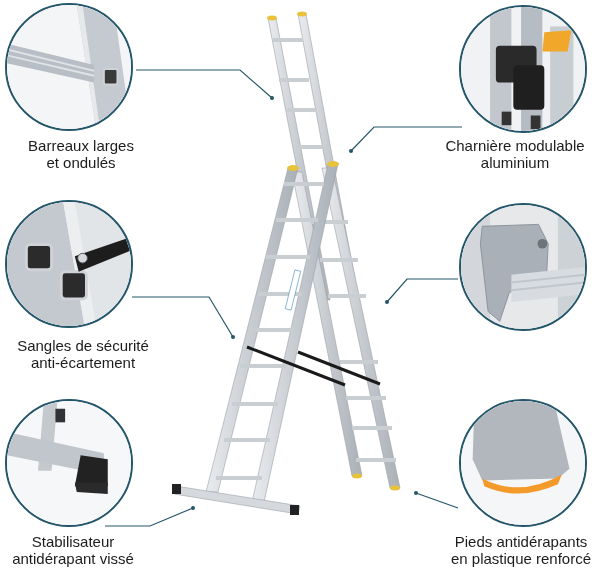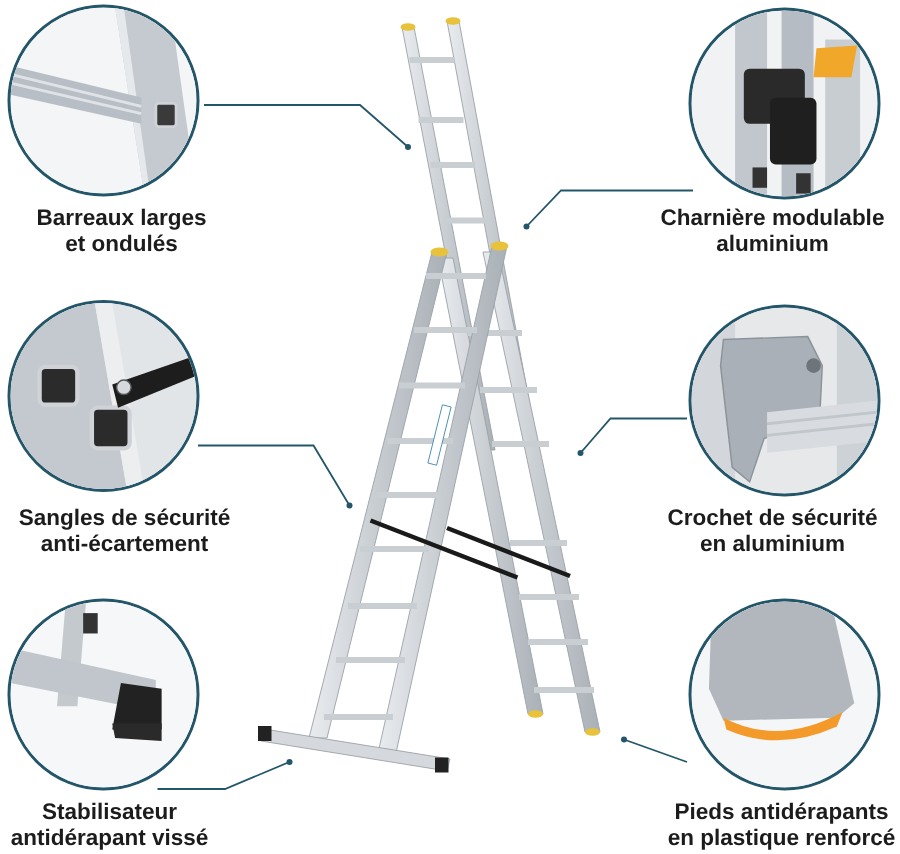--- a/index.html
+++ b/index.html
@@ -1,17 +1,17 @@
 <!DOCTYPE html>
 <html><head>
 <meta charset="utf-8">
 <style>
   html, body { margin:0; padding:0; background:#ffffff; }
   body { width:600px; height:569px; position:relative; overflow:hidden; font-family:"Liberation Sans", "DejaVu Sans", sans-serif; }
-  .stage { position:absolute; left:0; top:0; width:600px; height:505px;font-weight:bold; }
+  .stage { position:absolute; left:0; top:0; width:600px; height:505px; }
   .circle { position:absolute; width:128px; height:128px; border-radius:50%; border:2px solid #24566a; overflow:hidden; background:#eef0f2; box-sizing:border-box; }
   .circle svg { position:absolute; left:0; top:0; width:100%; height:100%; }
   .label { position:absolute; width:170px; text-align:center; font-size:15px; line-height:17px; color:#1c1c1c; }
   .lines { position:absolute; left:0; top:0; width:600px; height:569px; pointer-events:none; }
   .ladder { position:absolute; left:0; top:0; width:600px; height:569px; }
 </style>
 </head>
 <body>
 
 <div class="stage">
@@ -153,24 +153,20 @@
       <rect width="128" height="128" fill="#e6e8ea"></rect>
       <rect x="0" y="0" width="30" height="128" fill="#d3d7db"></rect>
       <rect x="100" y="0" width="28" height="128" fill="#cdd2d6"></rect>
       <polygon points="22,22 80,20 90,40 88,80 50,90 40,120 28,110 20,40" fill="#a9b0b7" stroke="#8b939a" stroke-width="1"></polygon>
       <circle cx="84" cy="40" r="5" fill="#6d747a"></circle>
       <polygon points="52,72 128,64 128,92 52,100" fill="#d8dce0"></polygon>
       <line x1="52" y1="80" x2="128" y2="72" stroke="#c0c6cb" stroke-width="2"></line>
       <line x1="52" y1="88" x2="128" y2="80" stroke="#c0c6cb" stroke-width="2"></line>
     </svg>
   </div>
-  <div class="label" style="left:430px; top:337px;">
-    <div>Crochet de sécurité</div>
-    <div>en aluminium</div>
-  </div>
 
   <div class="circle" style="left:5px; top:399px;">
     <svg viewBox="0 0 128 128">
       <rect width="128" height="128" fill="#f6f7f8"></rect>
       <polygon points="38,0 52,0 46,72 32,72" fill="#c4c9ce"></polygon>
       <rect x="50" y="8" width="10" height="14" fill="#333"></rect>
       <polygon points="0,32 100,54 100,76 0,56" fill="#c0c6cc"></polygon>
       <polygon points="76,56 104,60 104,88 70,88" fill="#222"></polygon>
       <polygon points="70,84 104,84 104,96 72,94" fill="#2a2a2a"></polygon>
     </svg>

